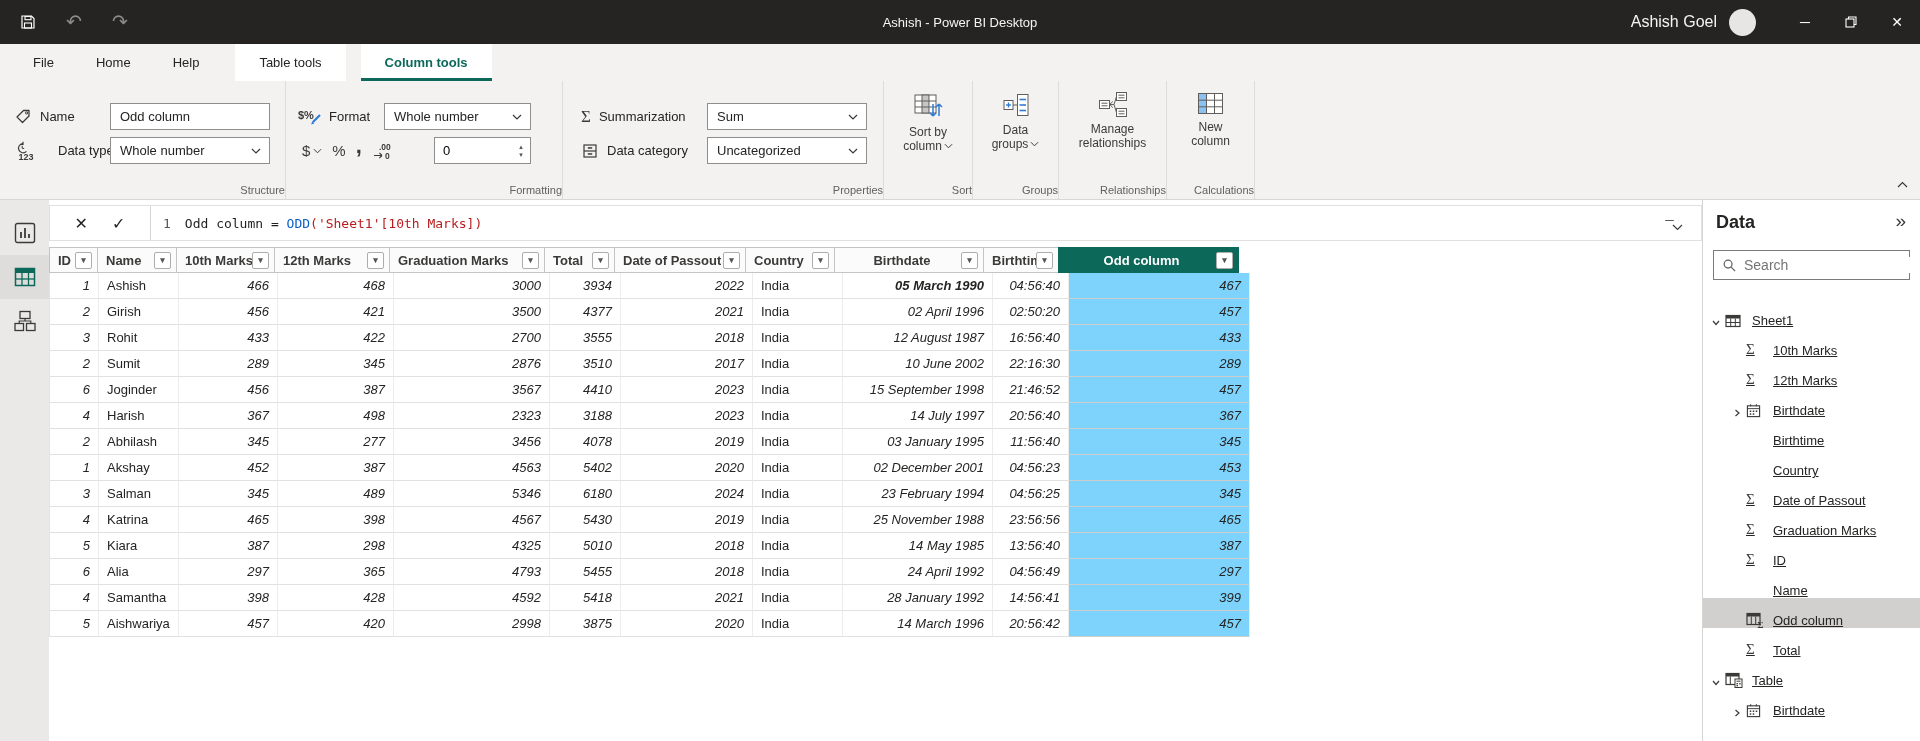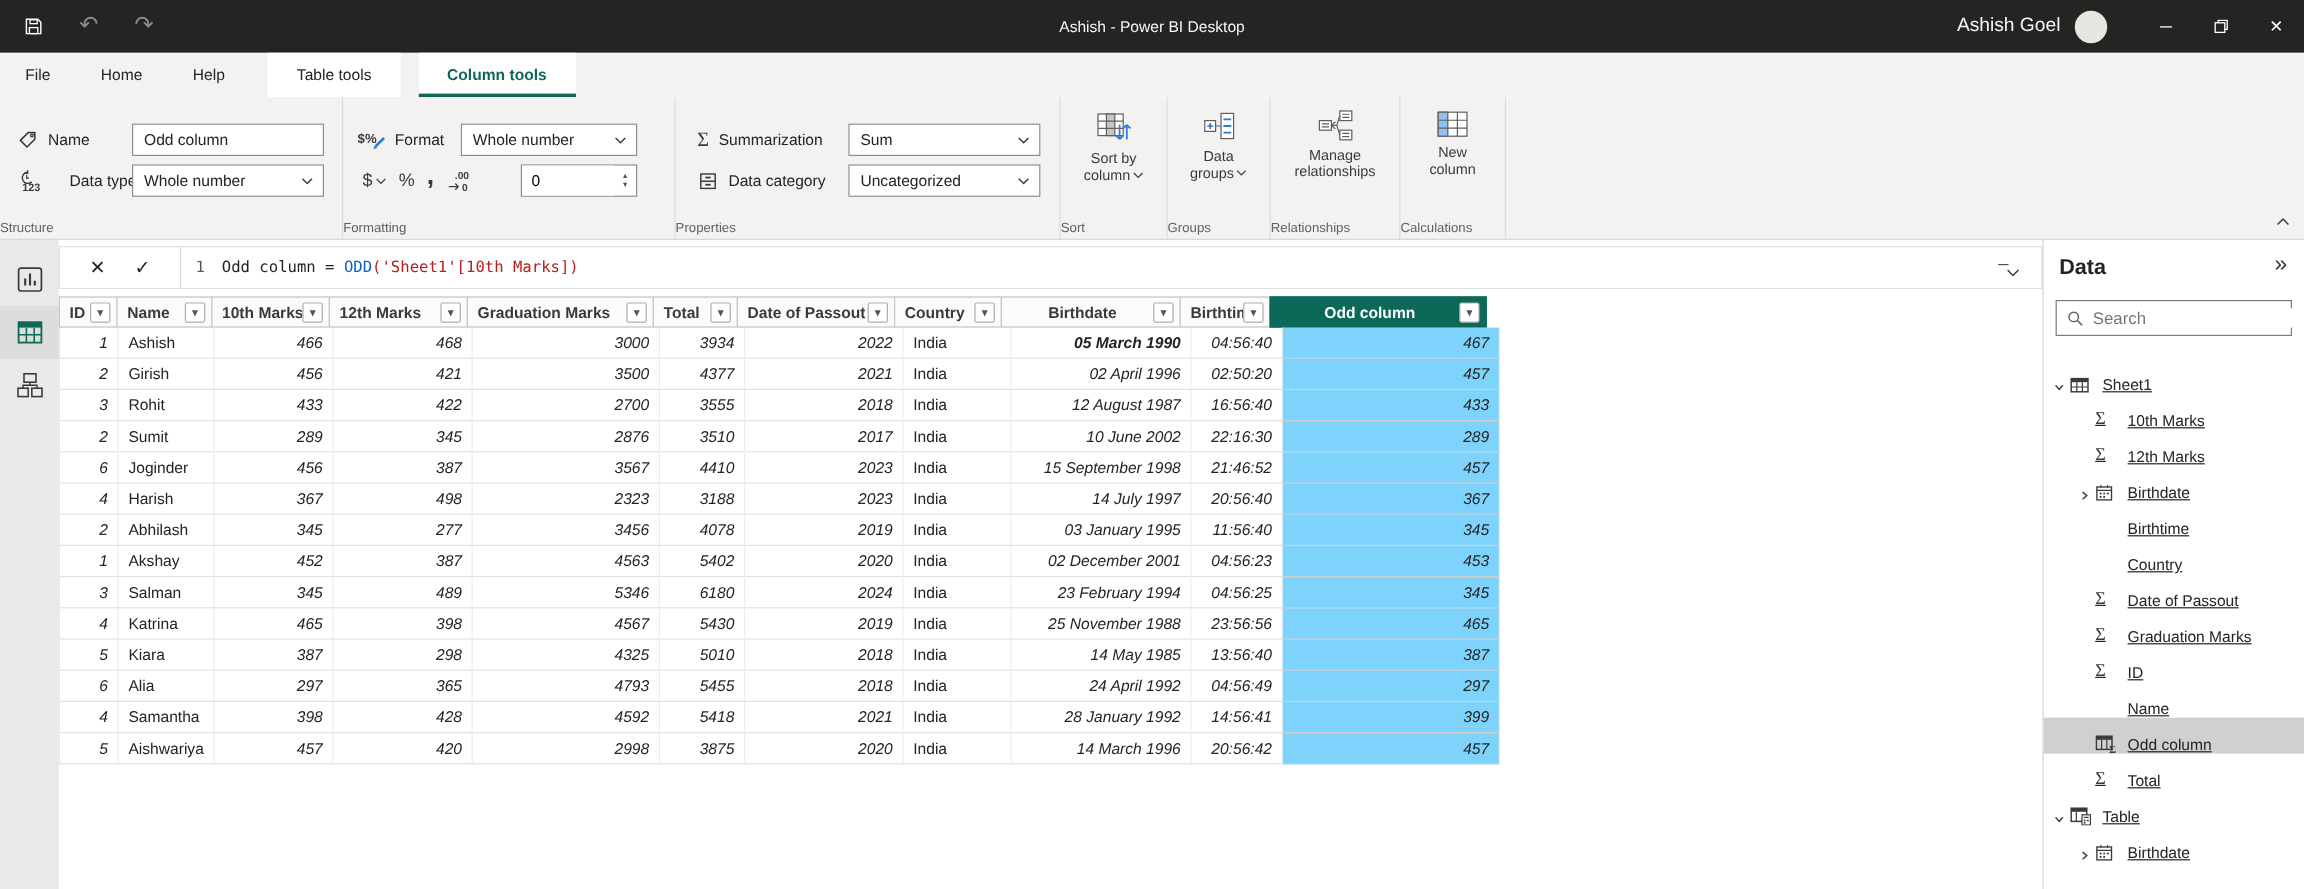--- a/index.html
+++ b/index.html
@@ -11,30 +11,30 @@
   .tb-left { display:flex; align-items:center; gap:26px; padding-left:18px; }
   .tb-ic { width:20px; height:20px; display:flex; align-items:center; justify-content:center; }
   .undo-redo { font-size:19px; color:#8d8b89; line-height:20px; }
   #tb-title { position:absolute; left:0; right:0; text-align:center; color:#f5f4f3; font-size:13px; pointer-events:none; }
   .tb-right { position:absolute; right:0; top:0; height:44px; display:flex; align-items:center; }
   .tb-user { color:#f5f4f3; font-size:16px; margin-right:12px; }
   .tb-avatar { width:27px; height:27px; border-radius:50%; background:#e8e6e3; margin-right:26px; }
   .win-btn { width:46px; height:44px; display:flex; align-items:center; justify-content:center; color:#fff; font-size:14px; }
 
   
-  #tabrow { position:absolute; left:0; top:44px; width:1920px; height:37px; background:#f3f2f1; display:flex; align-items:stretch; }
+  #tabrow { position:absolute; left:0; top:44px; width:1920px; height:37px; background:#f3f2f1; display:flex; align-items:stretch; padding-left:12px; }
   .menu-tab { display:flex; align-items:center; padding:0 21px; font-size:13px; color:#252423; }
   .tool-tab { background:#fff; margin-left:15px; padding:0 24px; position:relative; }
   .tool-tab.active { color:#0c695a; font-weight:700; }
   .tool-tab.active::after { content:""; position:absolute; left:0; right:0; bottom:0; height:3px; background:#0c695a; }
 
   
   #ribbon { position:absolute; left:0; top:81px; width:1920px; height:119px; background:#f3f2f1; border-bottom:1px solid #d8d7d6; }
   .rgroup { position:absolute; top:0; height:118px; border-right:1px solid #dddcdb; }
-  .grp-label { position:absolute; bottom:3px; left:0; width:100%; text-align:left; font-size:11px; color:#616161; }
+  .grp-label { position:absolute; bottom:3px; left:0; width:100%; text-align:right; font-size:11px; color:#616161; }
   .frow { position:absolute; height:27px; display:flex; align-items:center; }
   .row1 { top:22px; } .row2 { top:56px; }
   .flabel { font-size:13px; color:#252423; white-space:nowrap; }
   .ctl { position:absolute; height:27px; background:#fff; border:1px solid #8f8e8d; display:flex; align-items:center; font-size:13px; color:#252423; }
   .dropdown { justify-content:space-between; padding:0 8px 0 9px; }
   .txtinput { padding:0 9px; }
   .txtinput input { border:none; outline:none; width:100%; font-size:13px; font-family:"Liberation Sans",sans-serif; color:#252423; background:transparent; }
   .icon16 { display:inline-flex; align-items:center; justify-content:center; }
   .fmt-glyphs { display:flex; align-items:center; gap:10px; font-size:15px; color:#3b3a39; }
   .comma-glyph { font-size:22px; font-weight:700; line-height:10px; transform:translateY(-5px); }

